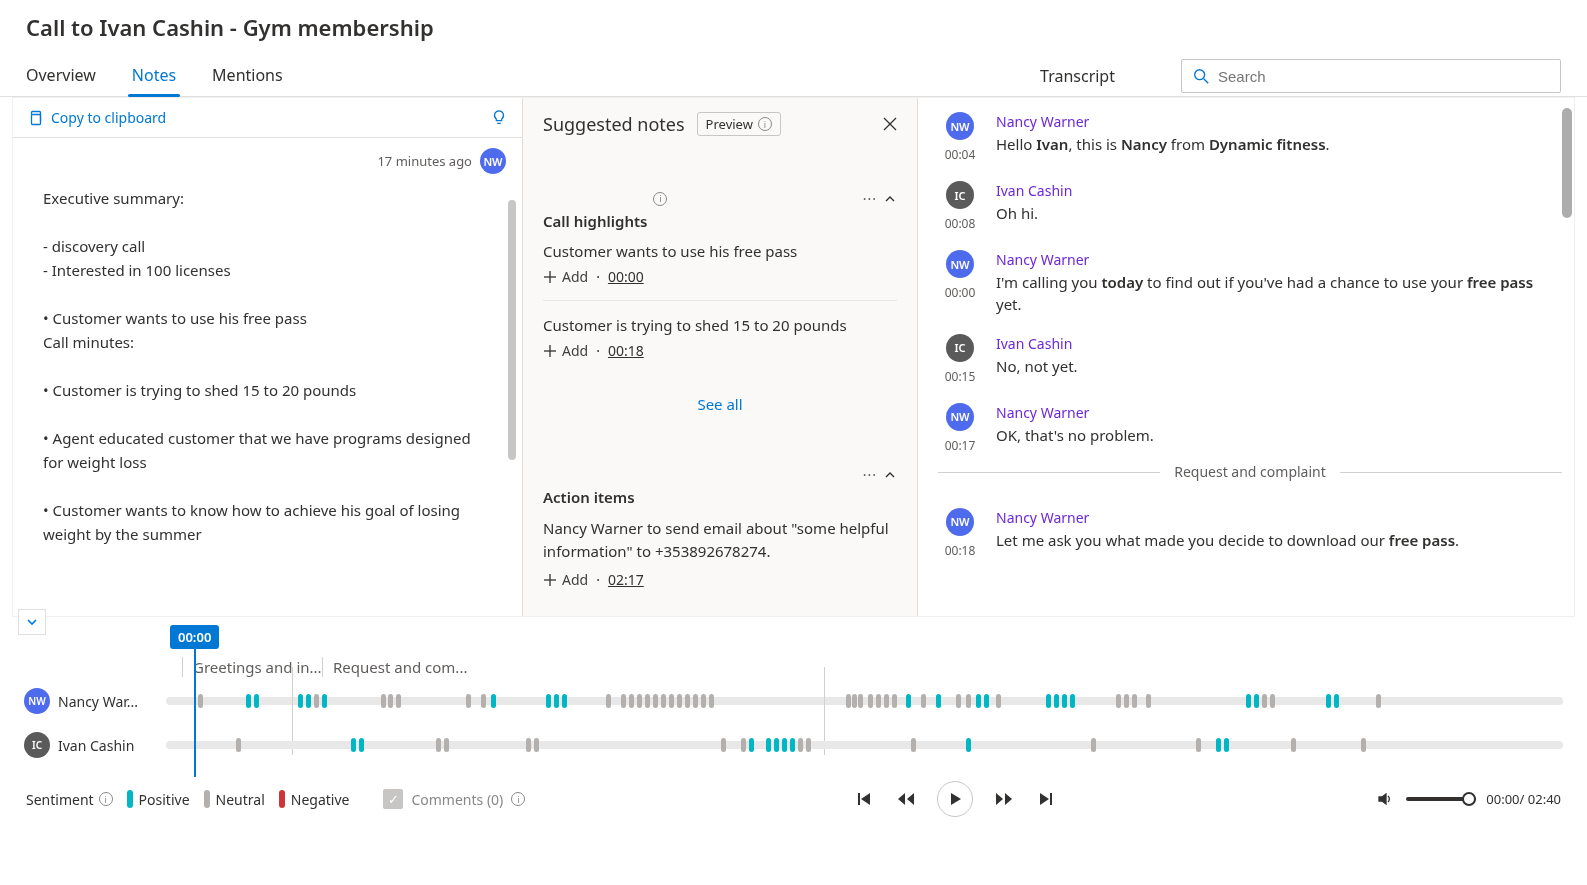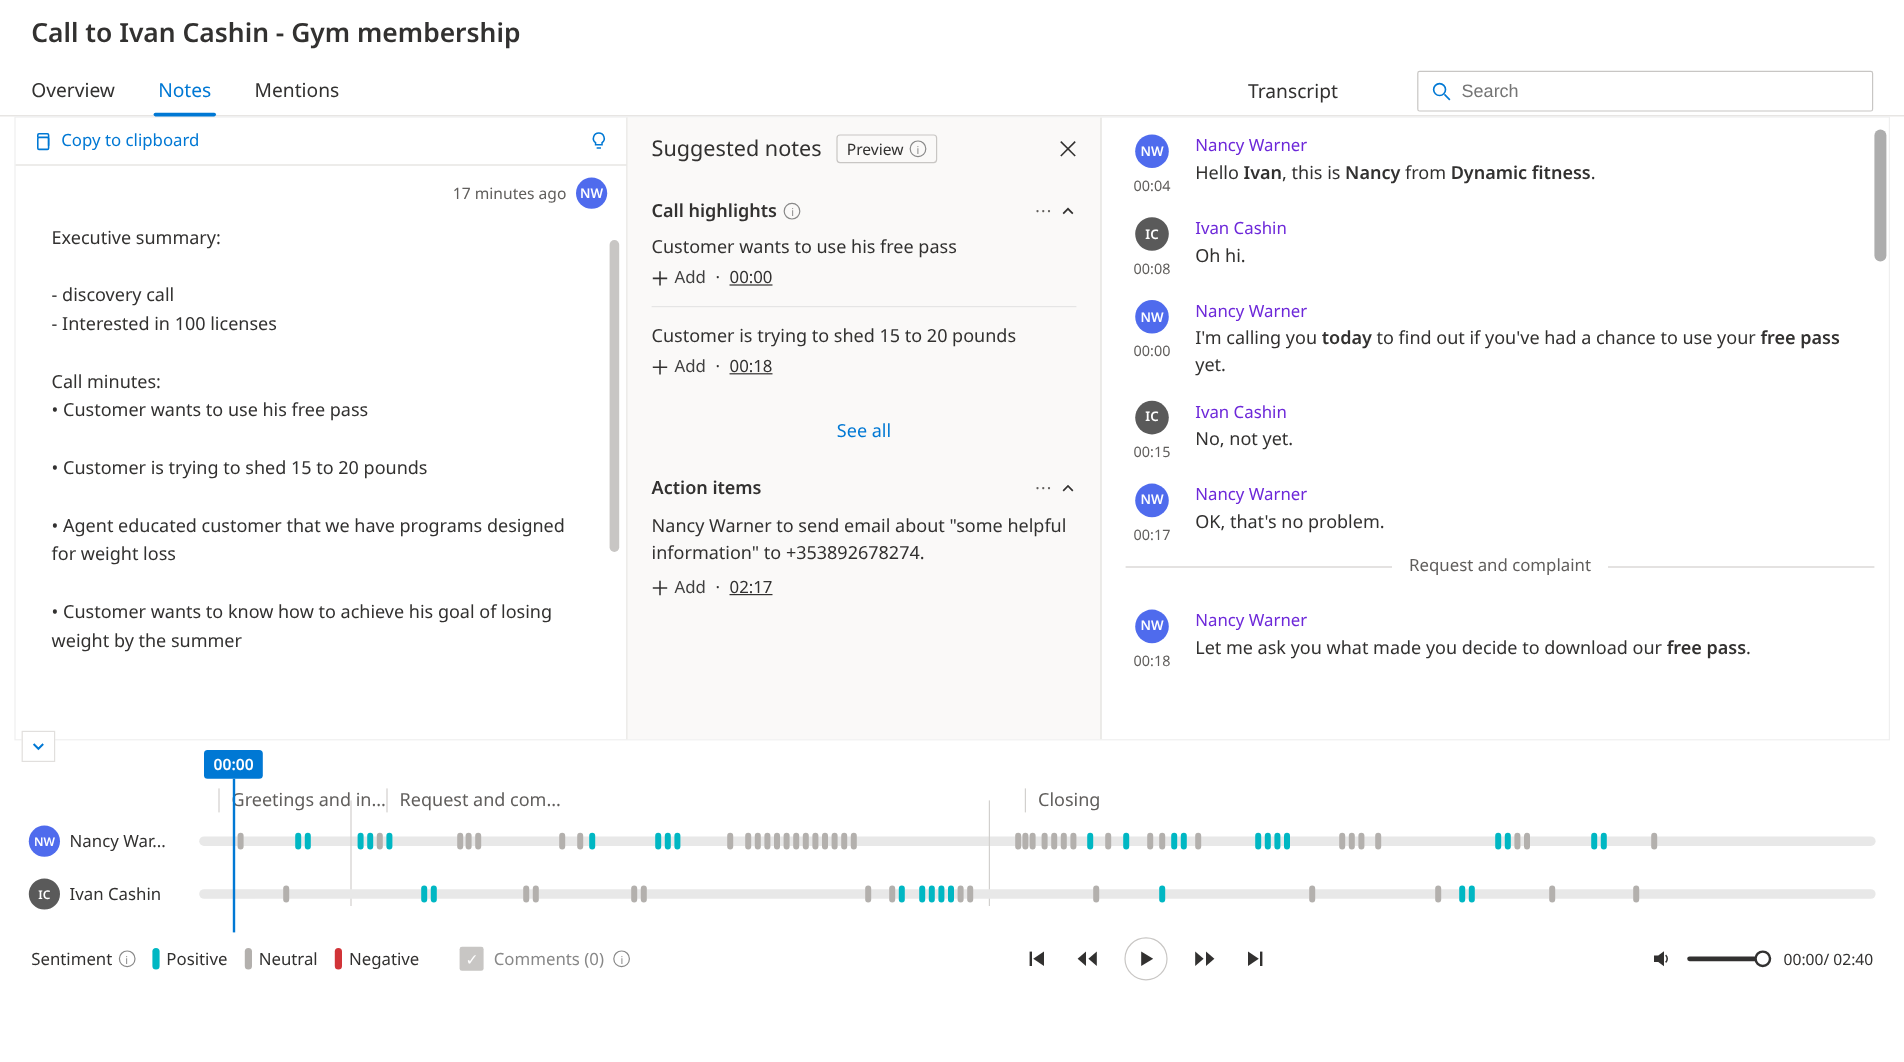--- a/index.html
+++ b/index.html
@@ -33,21 +33,21 @@
 .note-body-scroll { position: absolute; right: 4px; top: 0; bottom: 0; width: 10px; }
 .note-body-scroll::after { content: ""; position: absolute; top: 20px; width: 8px; height: 260px; background: #c8c6c4; border-radius: 4px; }
 
 .sugg-col { width: 395px; background: #faf9f8; border-right: 1px solid #e1dfdd; padding: 14px 20px; display: flex; flex-direction: column; }
 .sugg-head { display: flex; align-items: center; gap: 12px; margin-bottom: 20px; }
 .sugg-head h2 { font-size: 18px; font-weight: 400; flex-shrink: 0; }
 .preview-tag { border: 1px solid #c8c6c4; border-radius: 3px; padding: 2px 8px; font-size: 13px; display: flex; align-items: center; gap: 5px; }
 .sugg-head-spacer { flex: 1; }
 .close-x { cursor: pointer; font-size: 16px; }
 .section-head { display: flex; align-items: center; gap: 6px; margin: 10px 0 10px; }
-.section-head h3 { font-size: 15px; font-weight: 600; }
+.section-head h3 { font-size: 15px; font-weight: 600; margin-top: 45px; }
 .section-head-spacer { flex: 1; }
 .dots { letter-spacing: 1px; color: #605e5c; cursor: pointer; }
 .chev { cursor: pointer; }
 .highlight-item { font-size: 15px; margin-bottom: 6px; }
 .add-row { display: flex; align-items: center; gap: 8px; font-size: 14px; color: #323130; margin-bottom: 14px; padding-bottom: 14px; border-bottom: 1px solid #e5e5e5; }
 .add-row.noborder { border-bottom: none; }
 .add-btn { color: #404040; display: flex; align-items: center; gap: 5px; cursor: pointer; }
 .add-btn svg { width: 14px; height: 14px; }
 .ts-link { text-decoration: underline; cursor: pointer; }
 .see-all { text-align: center; color: #0078d4; cursor: pointer; padding: 6px 0 18px; font-size: 15px; }
@@ -150,22 +150,22 @@
       <span>17 minutes ago</span>
       <div class="avatar av-nw">NW</div>
     </div>
     <div class="note-body">
       <div id="note-lines">
             <div>Executive summary:</div>
             <div>&nbsp;</div>
             <div>- discovery call</div>
             <div>- Interested in 100 licenses</div>
             <div>&nbsp;</div>
+            <div>• Customer wants to use his free pass</div>
             <div>Call minutes:</div>
-            <div>• Customer wants to use his free pass</div>
             <div>&nbsp;</div>
             <div>• Customer is trying to shed 15 to 20 pounds</div>
             <div>&nbsp;</div>
             <div>• Agent educated customer that we have programs designed for weight loss</div>
             <div>&nbsp;</div>
             <div>• Customer wants to know how to achieve his goal of losing weight by the summer</div>
           </div>
       <div class="note-body-scroll"></div>
     </div>
   </div>
@@ -327,21 +327,20 @@
           <polyline points="3,5 7,9 11,5"></polyline>
         </svg>
   </div>
   <div class="time-marker">
     <div class="time-bubble">00:00</div>
     <div class="time-line"></div>
   </div>
   <div class="seg-labels" id="seg-labels">
         <div class="seg-label" style="width: 140px;">Greetings and in...</div>
         <div class="seg-label" style="width: 532px;">Request and com...</div>
-        <div class="seg-label" style="width: 604px;">Closing</div>
       </div>
   <div class="tracks" id="tracks">
         <div class="track">
           <div class="track-label">
             <div class="avatar av-nw">NW</div>
             <span>Nancy War...</span>
           </div>
           <div class="track-bar">
             <div class="seg-border" style="left: 126px;"></div>
             <div class="seg-border" style="left: 658px;"></div>

